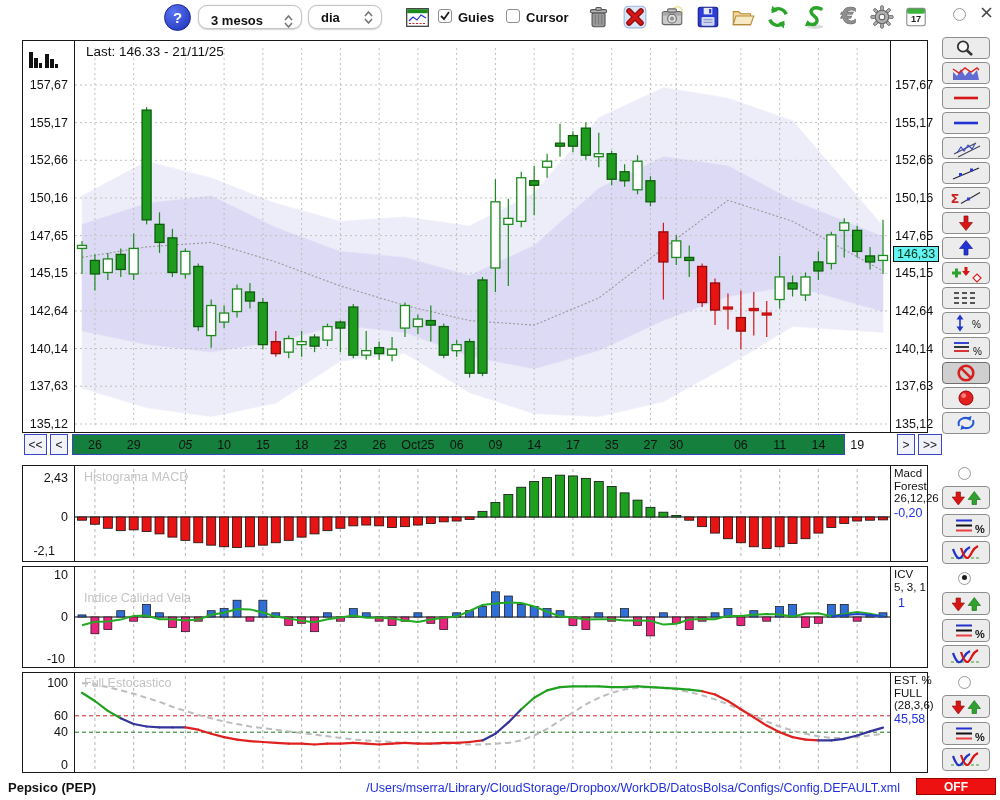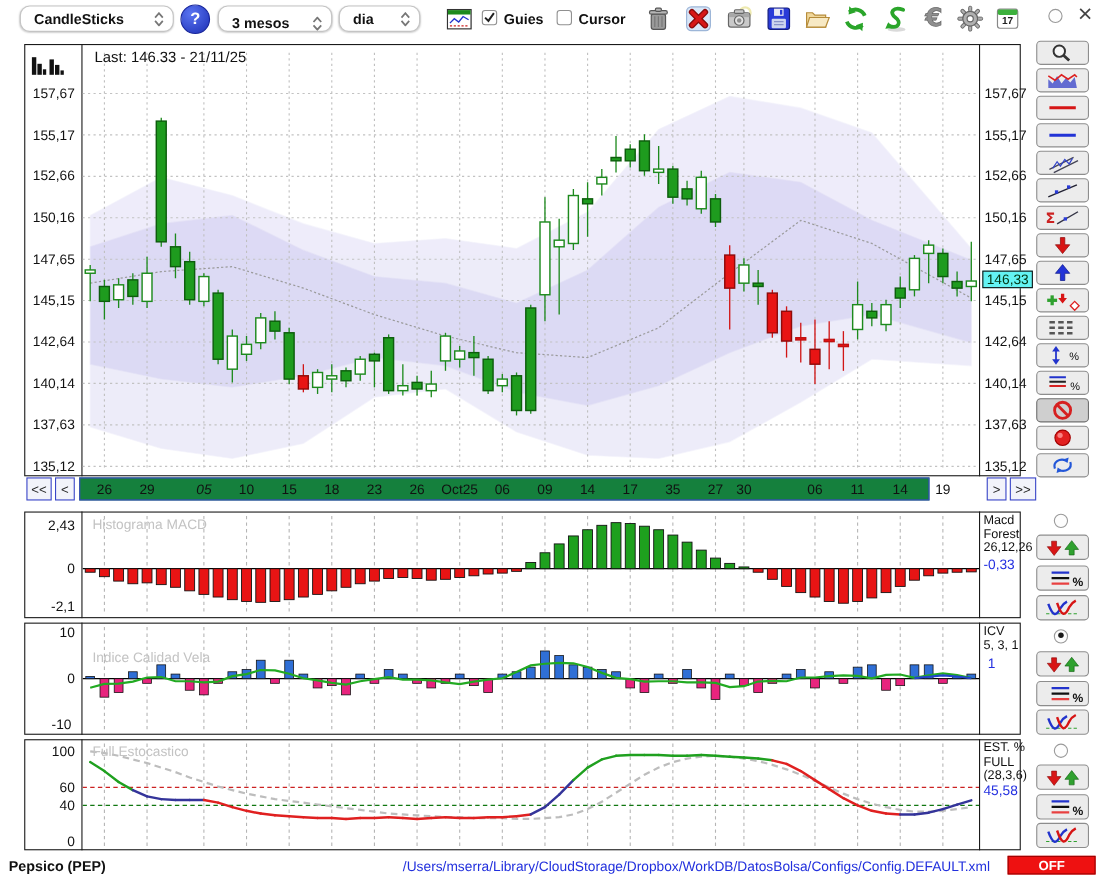--- a/index.html
+++ b/index.html
@@ -34,31 +34,20 @@
   .statustxt{position:absolute;font-size:13px;color:#111;font-weight:600;}
   .pathtxt{position:absolute;font-size:12.5px;color:#2230dd;text-align:right;}
   .offbtn{position:absolute;background:#ee1111;border:1px solid #990000;color:#fff;font-weight:700;font-size:12px;
     display:flex;align-items:center;justify-content:center;box-sizing:border-box;}
   svg{display:block;}
 </style>
 </head>
 <body>
 
 <div class="abs" style="left:0;top:0;width:1000px;height:36px;">
-  <div class="dropdown" style="left:18px;top:5px;width:140px;">
-    <span>CandleSticks</span>
-    <span class="stepper">
-      <svg width="9" height="6">
-          <polyline points="1,5 4.5,1 8,5" fill="none" stroke="#777" stroke-width="1.6"></polyline>
-        </svg>
-      <svg width="9" height="6">
-          <polyline points="1,1 4.5,5 8,1" fill="none" stroke="#777" stroke-width="1.6"></polyline>
-        </svg>
-    </span>
-  </div>
   <div class="abs" style="left:164px;top:4px;width:25px;height:25px;border-radius:50%;background:radial-gradient(circle at 35% 30%,#5a74f2,#1c2fb4);border:1px solid #16249a;color:#fff;font-weight:700;font-size:15px;display:flex;align-items:center;justify-content:center;">
     <span>?</span>
   </div>
   <div class="dropdown" style="left:198px;top:5px;width:104px;align-items:flex-end;">
     <span>3 mesos</span>
     <span class="stepper">
       <svg width="9" height="6">
           <polyline points="1,5 4.5,1 8,5" fill="none" stroke="#777" stroke-width="1.6"></polyline>
         </svg>
       <svg width="9" height="6">
@@ -420,21 +409,21 @@
 <div class="navbtn" style="left:897px;width:18px;">&gt;</div>
 <div class="navbtn" style="left:918px;width:24px;">&gt;&gt;</div>
 
 <div class="panel" style="left:22px;top:465px;width:906px;height:97px;"></div>
 <div class="vsep" style="left:74px;top:465px;height:97px;"></div>
 <div class="vsep" style="left:890px;top:465px;height:97px;"></div>
 <div class="ptitle" style="left:84px;top:470px;">Histograma MACD</div>
 <div id="macd-ylabels">
     <div class="ylab" style="left:26px;top:477.877px;width:42px;">2,43</div>
     <div class="ylab" style="left:26px;top:517px;width:42px;">0</div>
-    <div class="ylab" style="left:26px;top:550.81px;width:42px;">-2,1</div>
+    <div class="ylab" style="left:13px;top:550.81px;width:42px;">-2,1</div>
   </div>
 <div id="macd-plot" class="abs" style="left:75px;top:466px;">
     <svg width="815" height="95" viewBox="0 0 815 95">
       <line x1="19.91935483870968" y1="3" x2="19.91935483870968" y2="92" stroke="#b5b5b5" stroke-dasharray="3,3"></line>
       <line x1="58.67741935483871" y1="3" x2="58.67741935483871" y2="92" stroke="#b5b5b5" stroke-dasharray="3,3"></line>
       <line x1="110.35483870967742" y1="3" x2="110.35483870967742" y2="92" stroke="#b5b5b5" stroke-dasharray="3,3"></line>
       <line x1="149.11290322580646" y1="3" x2="149.11290322580646" y2="92" stroke="#b5b5b5" stroke-dasharray="3,3"></line>
       <line x1="187.8709677419355" y1="3" x2="187.8709677419355" y2="92" stroke="#b5b5b5" stroke-dasharray="3,3"></line>
       <line x1="226.6290322580645" y1="3" x2="226.6290322580645" y2="92" stroke="#b5b5b5" stroke-dasharray="3,3"></line>
       <line x1="265.38709677419354" y1="3" x2="265.38709677419354" y2="92" stroke="#b5b5b5" stroke-dasharray="3,3"></line>
@@ -515,21 +504,21 @@
       <rect x="777.6612903225807" y="51" width="9" height="4.025" fill="#e81414" stroke="#111" stroke-width="0.8"></rect>
       <rect x="790.5806451612904" y="51" width="9" height="3.2200000000000006" fill="#e81414" stroke="#111" stroke-width="0.8"></rect>
       <rect x="803.5" y="51" width="9" height="2.898" fill="#e81414" stroke="#111" stroke-width="0.8"></rect>
     </svg>
   </div>
 <div class="info" style="left:894px;top:467px;">
   <div>Macd</div>
     <div>Forest</div>
     <div>26,12,26</div>
 </div>
-<div class="bluev" style="left:894px;top:506px;">-0,33</div>
+<div class="bluev" style="left:894px;top:506px;">-0,20</div>
 
 <div class="panel" style="left:22px;top:566px;width:906px;height:102px;"></div>
 <div class="vsep" style="left:74px;top:566px;height:102px;"></div>
 <div class="vsep" style="left:890px;top:566px;height:102px;"></div>
 <div class="ptitle" style="left:84px;top:591px;">Indice Calidad Vela</div>
 <div id="icv-ylabels">
     <div class="ylab" style="left:26px;top:575px;width:42px;">10</div>
     <div class="ylab" style="left:26px;top:617px;width:42px;">0</div>
     <div class="ylab" style="left:23px;top:659px;width:42px;">-10</div>
   </div>

